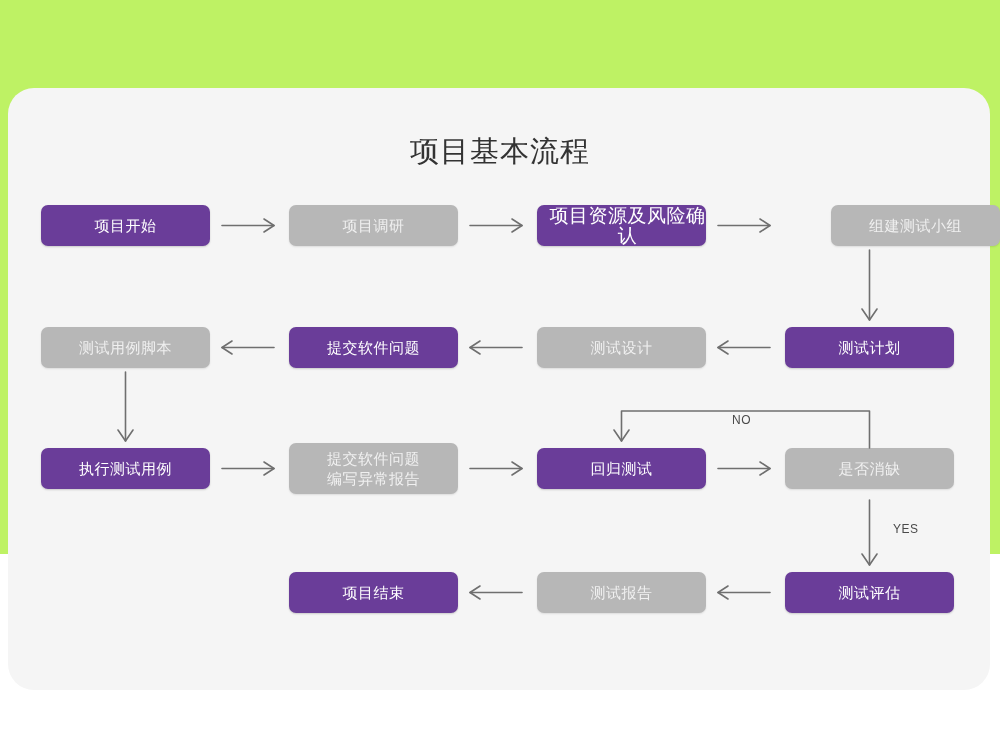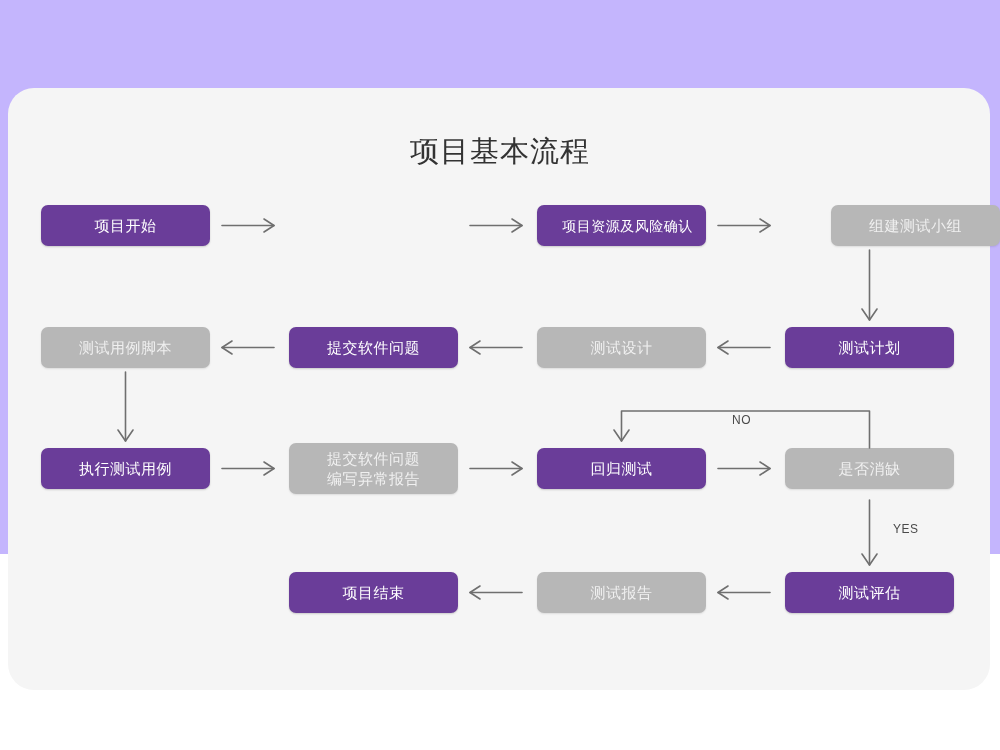--- a/index.html
+++ b/index.html
@@ -11,21 +11,21 @@
     width: 1000px;
     height: 750px;
     font-family: "Liberation Sans", "DejaVu Sans", sans-serif;
     overflow: hidden;
   }
 
   #canvas {
     position: relative;
     width: 1000px;
     height: 554px;
-    background: #c4b5fd;
+    background: #bef264;
   }
 
   .card {
     position: absolute;
     left: 8px;
     top: 88px;
     width: 982px;
     height: 602px;
     background: #f5f5f5;
     border-radius: 26px;
@@ -92,21 +92,22 @@
 </head>
 <body>
 
 <div id="canvas">
 
   <div class="card"></div>
 
   <div class="chart-title">项目基本流程</div>
 
   <div class="node purple" style="left:41px;  top:205px;">项目开始</div>
-  <div class="node purple" style="left:537px; top:205px; font-size:14px;padding-left:12px;">项目资源及风险确认</div>
+  <div class="node gray" style="left:289px; top:205px;">项目调研</div>
+  <div class="node purple" style="left:537px; top:205px; font-size:19px;padding-left:12px;">项目资源及风险确认</div>
   <div class="node gray" style="left:785px; top:205px;margin-left:46px;">组建测试小组</div>
 
   <div class="node gray" style="left:41px;  top:327px;">测试用例脚本</div>
   <div class="node purple" style="left:289px; top:327px;">提交软件问题</div>
   <div class="node gray" style="left:537px; top:327px;">测试设计</div>
   <div class="node purple" style="left:41px;  top:448px;">执行测试用例</div>
 
   <div class="node purple" style="left:785px; top:327px;">测试计划</div>
   <div class="node gray tall" style="left:289px; top:443px;">提交软件问题
 编写异常报告</div>

